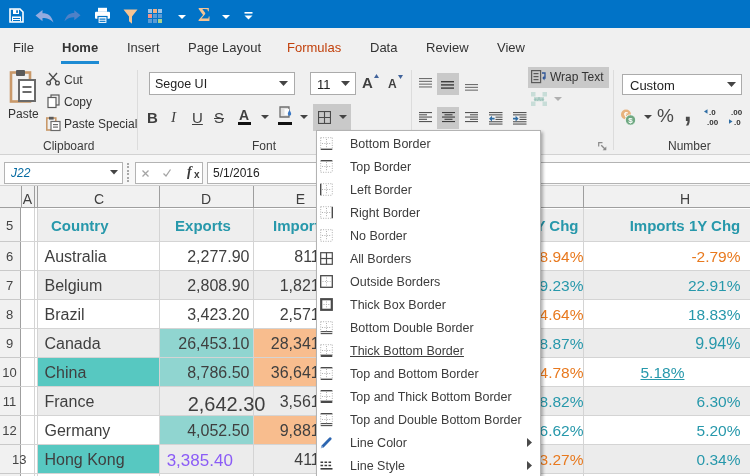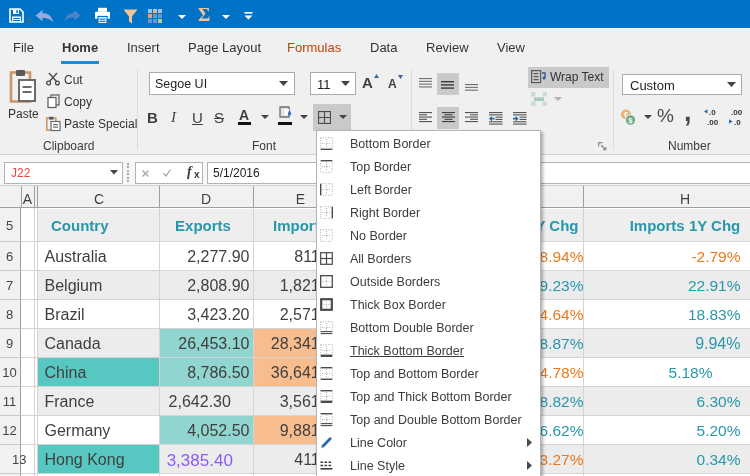--- a/index.html
+++ b/index.html
@@ -250,21 +250,21 @@
 <text x="3" y="16.5" font-size="8" font-weight="bold" fill="#333" font-family="Liberation Sans">.00</text>
 </svg>
 <svg style="left:728px;top:108px" width="16" height="18" viewBox="0 0 16 18">
 <text x="3" y="6.5" font-size="8" font-weight="bold" fill="#333" font-family="Liberation Sans">.00</text>
 <path d="M1 11.3 l3.5 2.2 -3.5 2.2 z" fill="#2e6da4"></path>
 <text x="6" y="16.5" font-size="8" font-weight="bold" fill="#333" font-family="Liberation Sans">.0</text>
 </svg>
 <span class="t" style="left:668px;top:139.5px;font-size:12px;color:#3b3b3b;">Number</span>
 <div style="left:0;top:155px;width:750px;height:31px;background:#f7f7f7;border-bottom:1px solid #cfcfcf;"></div>
 <div style="left:4px;top:162px;width:119px;height:22px;background:#fff;border:1px solid #b3b3b3;"></div>
-<span class="t" style="left:11px;top:167px;font-size:12px;color:#ef4444;">J22</span>
+<span class="t" style="left:11px;top:167px;font-size:12px;color:#0369a1;font-style:italic;">J22</span>
 <svg style="left:110px;top:170px" width="8" height="4.5" viewBox="0 0 8 4.5">
     <path d="M0 0 h8 l-4 4.5 z" fill="#444"></path>
   </svg>
 <div style="left:127px;top:163px;width:2px;height:19px;background-image:repeating-linear-gradient(#a8a8a8 0 2px,transparent 2px 3.4px);"></div>
 <div style="left:135px;top:162px;width:68px;height:22px;background:#fff;border:1px solid #b3b3b3;"></div>
 <svg style="left:141.5px;top:169.5px" width="7" height="7" viewBox="0 0 7 7">
 <path d="M0.5 0.5 L6.5 6.5 M6.5 0.5 L0.5 6.5" stroke="#a4a4a4" stroke-width="1.3"></path>
   </svg>
 <svg style="left:162.5px;top:169px" width="8" height="8" viewBox="0 0 8 8">
 <path d="M0.5 4.5 L3 7 L7.5 0.5" stroke="#a4a4a4" stroke-width="1.3" fill="none"></path>
@@ -354,23 +354,23 @@
 <span class="t" style="left:640.5px;top:307.0px;width:100px;text-align:right;font-size:15.5px;color:#2798ab;">18.83%</span>
 <span class="t" style="left:44.5px;top:336.0px;font-size:16px;color:#3f3f3f;">Canada</span>
 <span class="t" style="left:150px;top:336.0px;width:99.5px;text-align:right;font-size:16px;color:#3f3f3f;">26,453.10</span>
 <span class="t" style="left:242px;top:336.0px;width:100px;text-align:right;font-size:16px;color:#3f3f3f;">28,341.60</span>
 <span class="t" style="left:483.5px;top:336.0px;width:100px;text-align:right;font-size:15.5px;color:#2798ab;">8.87%</span>
 <span class="t" style="left:640.5px;top:336.0px;width:100px;text-align:right;font-size:16px;color:#2798ab;">9.94%</span>
 <span class="t" style="left:44.5px;top:365.0px;font-size:16px;color:#3f3f3f;">China</span>
 <span class="t" style="left:150px;top:365.0px;width:99.5px;text-align:right;font-size:16px;color:#3f3f3f;">8,786.50</span>
 <span class="t" style="left:242px;top:365.0px;width:100px;text-align:right;font-size:16px;color:#3f3f3f;">36,641.50</span>
 <span class="t" style="left:483.5px;top:365.0px;width:100px;text-align:right;font-size:15.5px;color:#e8791e;">-4.78%</span>
-<span class="t" style="left:640.5px;top:365.0px;width:100px;text-align:center;font-size:15.5px;color:#2798ab;">5.18%</span>
+<span class="t" style="left:640.5px;top:365.0px;width:100px;text-align:left;font-size:15.5px;color:#2798ab;text-decoration:underline;">5.18%</span>
 <span class="t" style="left:44.5px;top:394.0px;font-size:16px;color:#3f3f3f;">France</span>
-<span class="t" style="left:150px;top:394.0px;width:99.5px;text-align:center;font-size:16px;color:#3f3f3f;">2,642.30</span>
+<span class="t" style="left:166px;top:394.0px;width:99.5px;text-align:right;font-size:20px;color:#3f3f3f;">2,642.30</span>
 <span class="t" style="left:242px;top:394.0px;width:100px;text-align:right;font-size:16px;color:#3f3f3f;">3,561.10</span>
 <span class="t" style="left:483.5px;top:394.0px;width:100px;text-align:right;font-size:15.5px;color:#2798ab;">8.82%</span>
 <span class="t" style="left:640.5px;top:394.0px;width:100px;text-align:right;font-size:15.5px;color:#2798ab;">6.30%</span>
 <span class="t" style="left:44.5px;top:423.0px;font-size:16px;color:#3f3f3f;">Germany</span>
 <span class="t" style="left:150px;top:423.0px;width:99.5px;text-align:right;font-size:16px;color:#3f3f3f;">4,052.50</span>
 <span class="t" style="left:242px;top:423.0px;width:100px;text-align:right;font-size:16px;color:#3f3f3f;">9,881.70</span>
 <span class="t" style="left:483.5px;top:423.0px;width:100px;text-align:right;font-size:15.5px;color:#2798ab;">6.62%</span>
 <span class="t" style="left:640.5px;top:423.0px;width:100px;text-align:right;font-size:15.5px;color:#2798ab;">5.20%</span>
 <span class="t" style="left:44.5px;top:452.0px;font-size:16px;color:#3f3f3f;">Hong Kong</span>
 <span class="t" style="left:150px;top:452.0px;width:99.5px;text-align:center;font-size:17px;color:#8b5cf6;">3,385.40</span>

